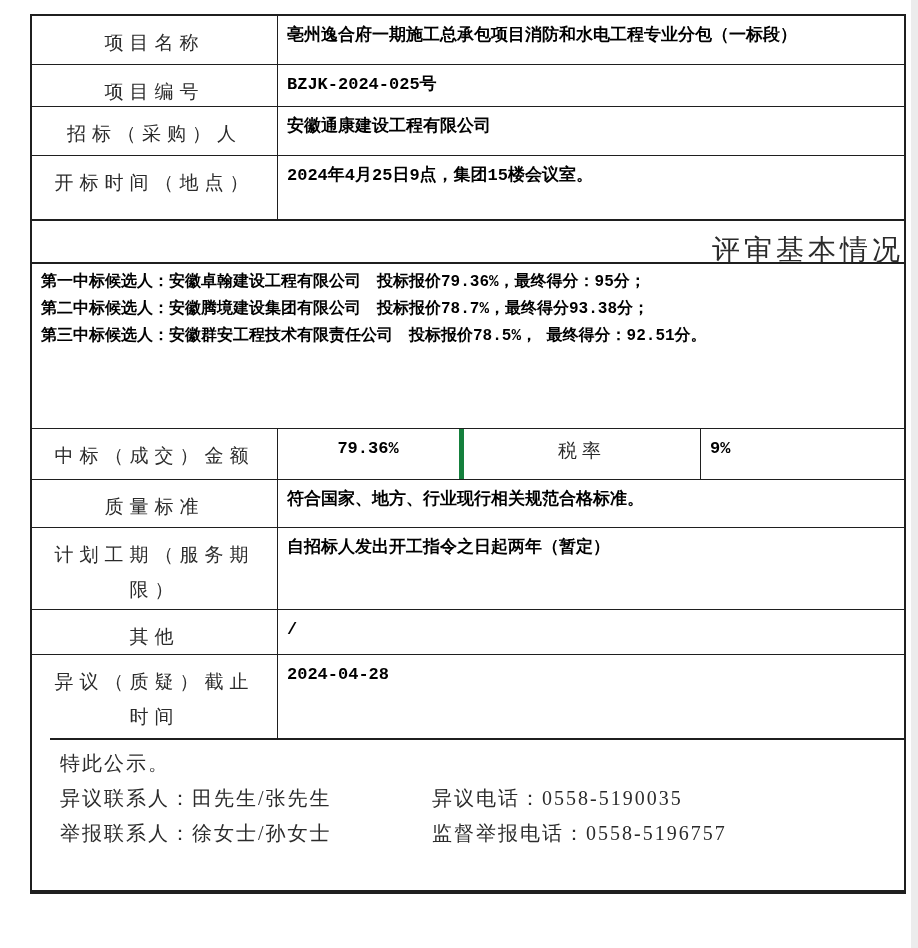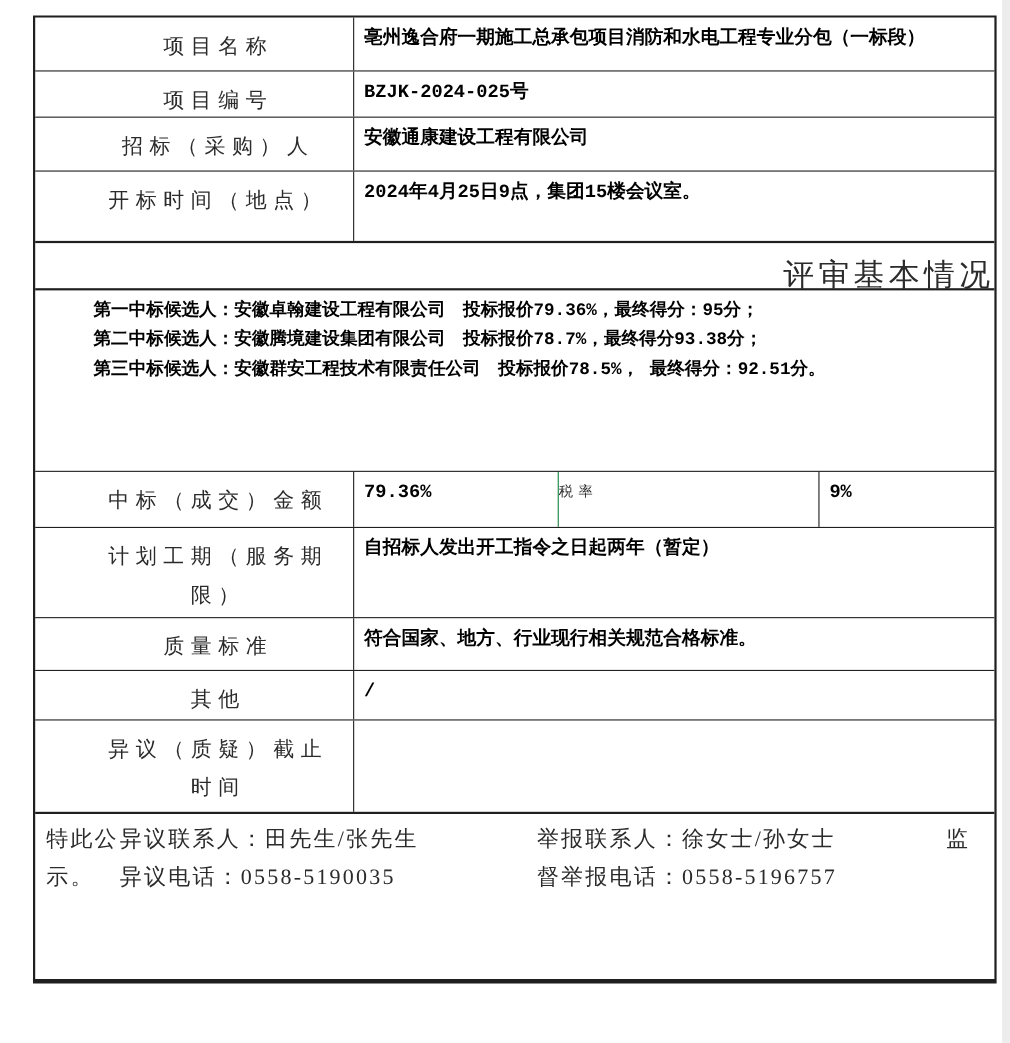--- a/index.html
+++ b/index.html
@@ -9,21 +9,21 @@
     color:#111;overflow:hidden;
   }
   .window-right-edge{
     position:absolute;right:0;top:0;width:7px;height:948px;background:#ececec;
   }
   .doc-table{
     position:absolute;left:30px;top:14px;width:876px;
     border:2px solid #1f1f1f;border-bottom-width:4px;background:#fff;
     box-sizing:border-box;
   }
-  .row{display:flex;border-top:1px solid #1f1f1f;box-sizing:border-box;align-items:stretch;padding-left:44px;}
+  .row{display:flex;border-top:1px solid #1f1f1f;box-sizing:border-box;align-items:stretch;}
   .row:first-child{border-top:none;}
   .row.thick{border-top-width:2px;}
   .label-cell{
     flex:0 0 246px;width:246px;border-right:1px solid #1f1f1f;box-sizing:border-box;
     font-family:"Liberation Serif","DejaVu Serif",serif;
     font-size:19px;color:#2b2b2b;letter-spacing:6px;
     text-align:center;padding:9px 14px 0 14px;line-height:35px;
   }
   .value-cell{
     flex:1;box-sizing:border-box;padding:7px 10px 0 9px;
@@ -38,32 +38,32 @@
     font-family:Liberation Serif, serif;font-size:28px;color:#2b2b2b;
     letter-spacing:4px;text-align:right;padding-top:10px;width:100%;
   }
   .row-cands{height:166px;flex-direction:column;}
   .cand-line{
     font-size:16px;font-weight:600;color:#000;line-height:27px;padding:0 10px 0 9px;font-family:Liberation Mono, monospace;
   }
   .row-cands{padding-top:5px;box-sizing:border-box;}
   .row-winner{height:52px}
   .row-amount{height:51px}
-  .amount-value{flex:0 0 186px;width:186px;border-right:1px solid #15803d;}
+  .amount-value{flex:0 0 186px;width:186px;border-right:5px solid #15803d;text-align:center;}
   .tax-label{
     flex:0 0 237px;width:237px;border-right:1px solid #1f1f1f;box-sizing:border-box;
-    font-family:Liberation Mono, monospace;font-size:13px;color:#2b2b2b;
-    letter-spacing:5px;text-align:left;padding-top:9px;
+    font-family:Liberation Mono, monospace;font-size:19px;color:#2b2b2b;
+    letter-spacing:5px;text-align:center;padding-top:9px;
   }
   .tax-value{flex:1;}
   .row-duration{height:82px}
   .row-quality{height:48px}
   .row-other{height:45px}
   .row-deadline{height:84px}
-  .row-footer{height:152px;flex-direction:row;padding:6px 10px 0 10px;box-sizing:border-box;}
+  .row-footer{height:152px;flex-direction:column;padding:6px 10px 0 10px;box-sizing:border-box;margin-left:18px;}
   .footer-line{
     font-family:"Liberation Serif","DejaVu Serif",serif;
     font-size:20px;color:#2b2b2b;letter-spacing:2px;line-height:35px;
   }
   .footer-col-left{display:inline-block;width:372px;}
 </style>
 </head>
 <body>
 
 <div class="doc-table">
@@ -99,37 +99,38 @@
   </div>
 
 
   <div class="row row-amount">
     <div class="label-cell">中标（成交）金额</div>
     <div class="value-cell amount-value">79.36%</div>
     <div class="tax-label">税率</div>
     <div class="value-cell tax-value">9%</div>
   </div>
 
+  <div class="row row-quality">
+    <div class="label-cell">质量标准</div>
+    <div class="value-cell">符合国家、地方、行业现行相关规范合格标准。</div>
+  </div>
+
   <div class="row row-duration">
     <div class="label-cell">计划工期（服务期限）</div>
     <div class="value-cell">自招标人发出开工指令之日起两年（暂定）</div>
-  </div>
-
-  <div class="row row-quality">
-    <div class="label-cell">质量标准</div>
-    <div class="value-cell">符合国家、地方、行业现行相关规范合格标准。</div>
   </div>
 
   <div class="row row-other">
     <div class="label-cell">其他</div>
     <div class="value-cell">/</div>
   </div>
 
   <div class="row row-deadline">
     <div class="label-cell">异议（质疑）截止时间</div>
+    <div class="value-cell">2024-04-28</div>
   </div>
 
   <div class="row row-footer thick">
     <div class="footer-line">特此公示。</div>
     <div class="footer-line">
       <span class="footer-col-left">异议联系人：田先生/张先生</span><span>异议电话：0558-5190035</span>
     </div>
     <div class="footer-line">
       <span class="footer-col-left">举报联系人：徐女士/孙女士</span><span>监督举报电话：0558-5196757</span>
     </div>

